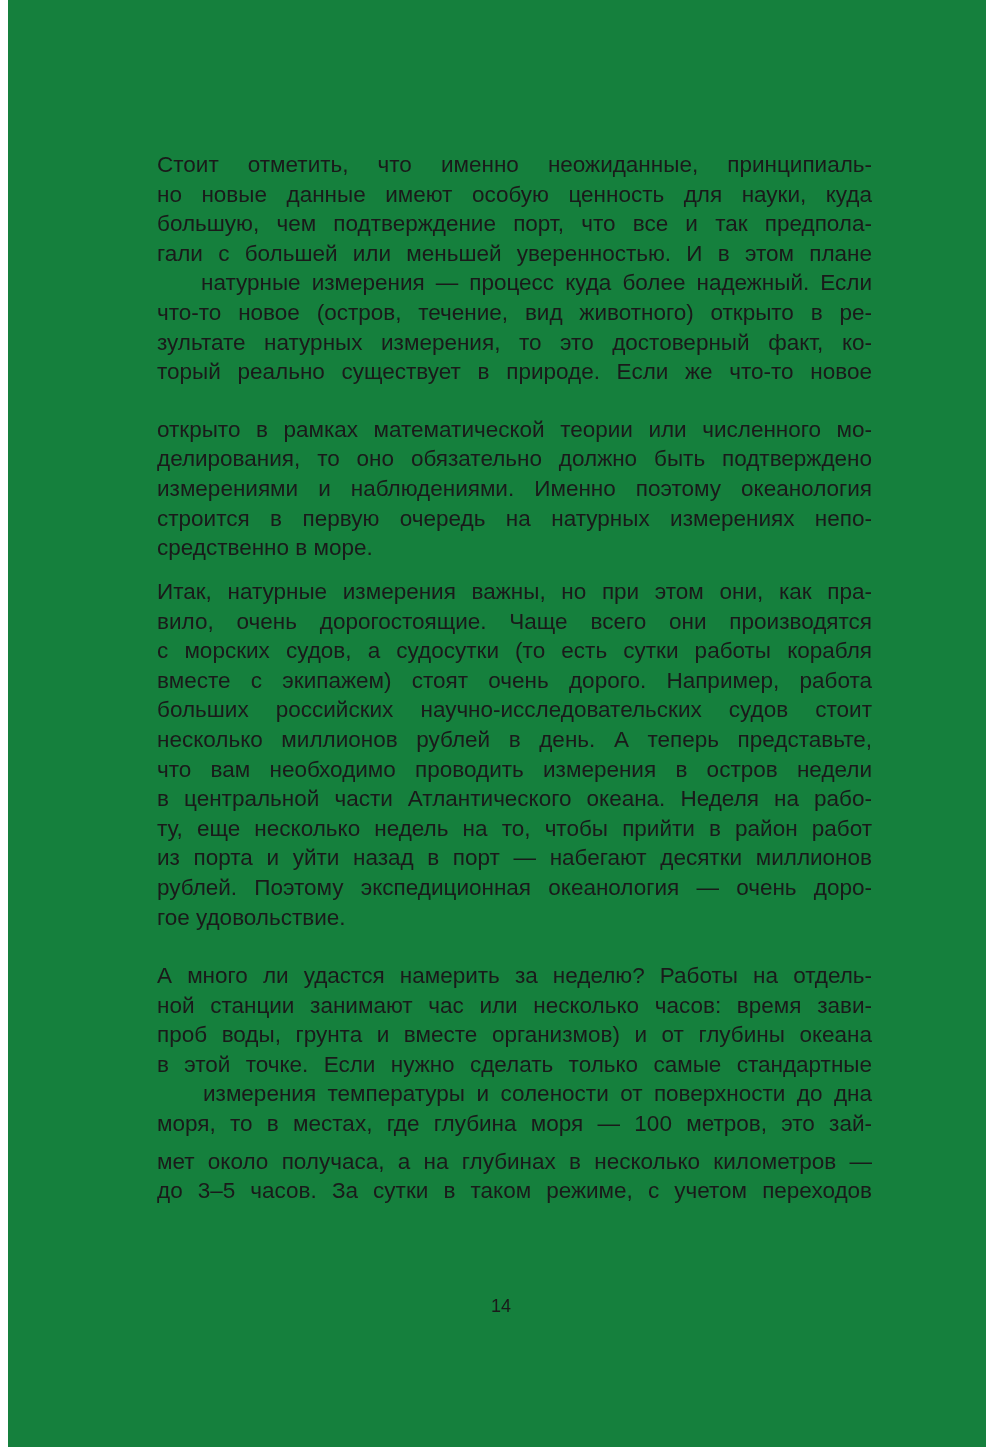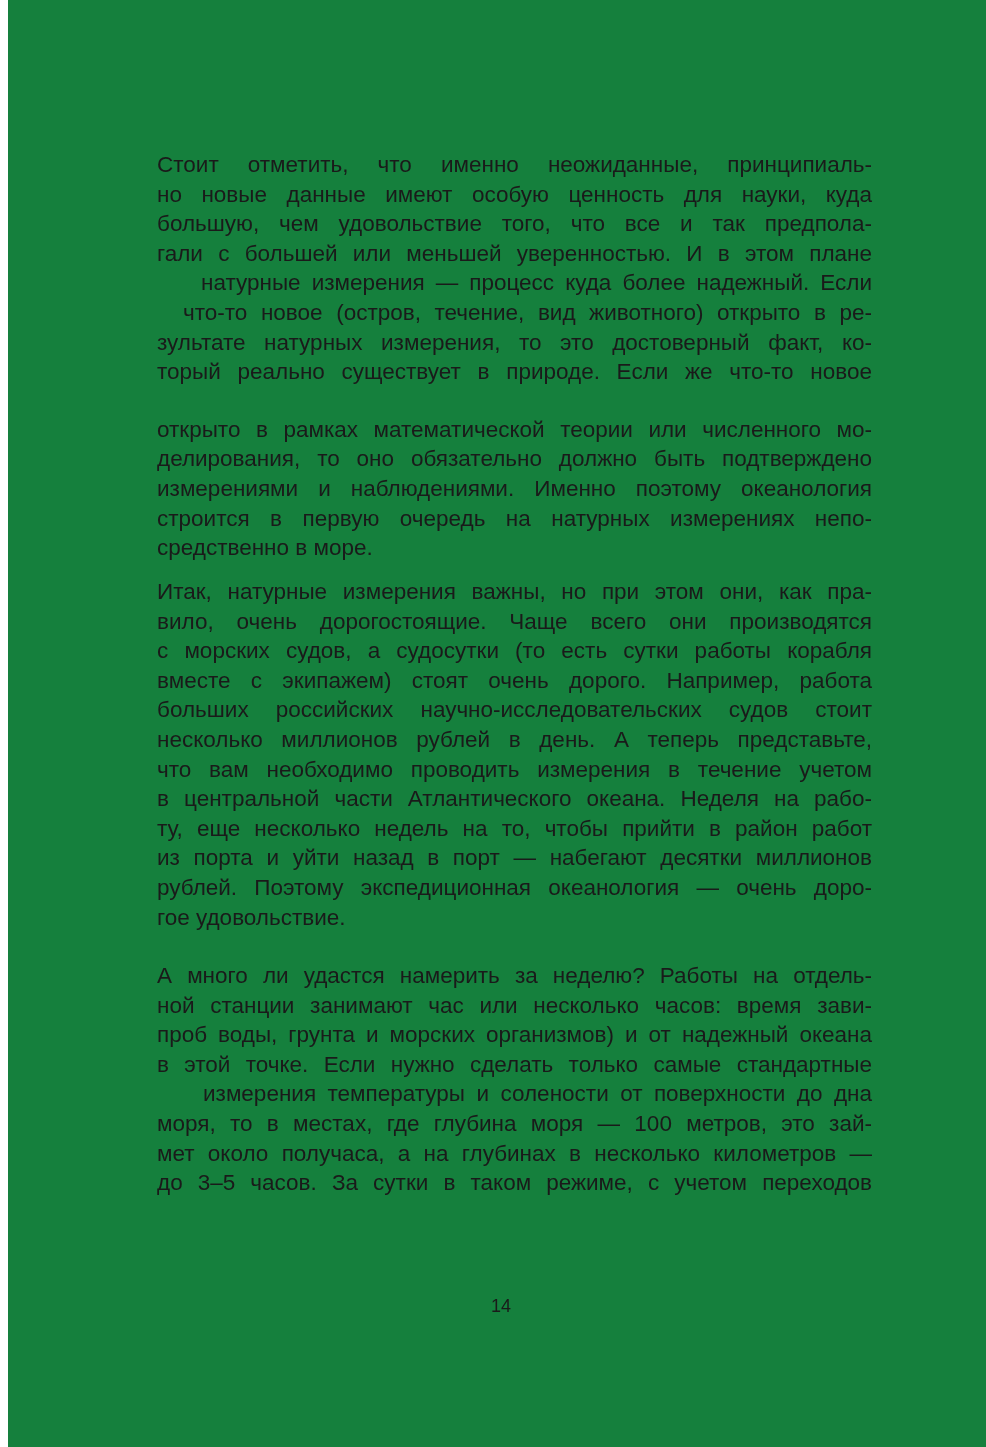--- a/index.html
+++ b/index.html
@@ -35,53 +35,53 @@
   }
 </style>
 </head>
 <body>
 
 <div class="page">
 
   <div class="text-block" style="top:150px;">
     <span class="line" style="white-space: nowrap;">Стоит отметить, что именно неожиданные, принципиаль-</span>
     <span class="line" style="white-space: nowrap;">но новые данные имеют особую ценность для науки, куда</span>
-    <span class="line" style="white-space: nowrap;">большую, чем удовольствие того, что все и так предпола-</span>
+    <span class="line" style="white-space: nowrap;">большую, чем подтверждение порт, что все и так предпола-</span>
     <span class="line" style="white-space: nowrap;">гали с большей или меньшей уверенностью. И в этом плане</span>
     <span class="line" style="white-space: nowrap; margin-left: 44px;">натурные измерения — процесс куда более надежный. Если</span>
-    <span class="line" style="white-space: nowrap; margin-left: 26px;">что-то новое (остров, течение, вид животного) открыто в ре-</span>
+    <span class="line" style="white-space: nowrap;">что-то новое (остров, течение, вид животного) открыто в ре-</span>
     <span class="line" style="white-space: nowrap;">зультате натурных измерения, то это достоверный факт, ко-</span>
     <span class="line" style="white-space: nowrap;">торый реально существует в природе. Если же что-то новое</span>
     <span class="line" style="white-space: nowrap; margin-top: 28px;">открыто в рамках математической теории или численного мо-</span>
     <span class="line" style="white-space: nowrap;">делирования, то оно обязательно должно быть подтверждено</span>
     <span class="line" style="white-space: nowrap;">измерениями и наблюдениями. Именно поэтому океанология</span>
     <span class="line" style="white-space: nowrap;">строится в первую очередь на натурных измерениях непо-</span>
     <span class="line last" style="white-space: nowrap;">средственно в море.</span>
   </div>
 
   <div class="text-block" style="top:577px;">
     <span class="line" style="white-space: nowrap;">Итак, натурные измерения важны, но при этом они, как пра-</span>
     <span class="line" style="white-space: nowrap;">вило, очень дорогостоящие. Чаще всего они производятся</span>
     <span class="line" style="white-space: nowrap;">с морских судов, а судосутки (то есть сутки работы корабля</span>
     <span class="line" style="white-space: nowrap;">вместе с экипажем) стоят очень дорого. Например, работа</span>
     <span class="line" style="white-space: nowrap;">больших российских научно-исследовательских судов стоит</span>
     <span class="line" style="white-space: nowrap;">несколько миллионов рублей в день. А теперь представьте,</span>
-    <span class="line" style="white-space: nowrap;">что вам необходимо проводить измерения в течение учетом</span>
+    <span class="line" style="white-space: nowrap;">что вам необходимо проводить измерения в остров недели</span>
     <span class="line" style="white-space: nowrap;">в центральной части Атлантического океана. Неделя на рабо-</span>
     <span class="line" style="white-space: nowrap;">ту, еще несколько недель на то, чтобы прийти в район работ</span>
     <span class="line" style="white-space: nowrap;">из порта и уйти назад в порт — набегают десятки миллионов</span>
     <span class="line" style="white-space: nowrap;">рублей. Поэтому экспедиционная океанология — очень доро-</span>
     <span class="line last" style="white-space: nowrap;">гое удовольствие.</span>
   </div>
 
   <div class="text-block" style="top:961px;">
     <span class="line" style="white-space: nowrap;">А много ли удастся намерить за неделю? Работы на отдель-</span>
     <span class="line" style="white-space: nowrap;">ной станции занимают час или несколько часов: время зави-</span>
-    <span class="line" style="white-space: nowrap;">проб воды, грунта и морских организмов) и от надежный океана</span>
+    <span class="line" style="white-space: nowrap;">проб воды, грунта и вместе организмов) и от глубины океана</span>
     <span class="line" style="white-space: nowrap;">в этой точке. Если нужно сделать только самые стандартные</span>
     <span class="line" style="white-space: nowrap; margin-left: 46px;">измерения температуры и солености от поверхности до дна</span>
     <span class="line" style="white-space: nowrap;">моря, то в местах, где глубина моря — 100 метров, это зай-</span>
-    <span class="line" style="white-space: nowrap;">мет около получаса, а на глубинах в несколько километров —</span>
+    <span class="line" style="white-space: nowrap; margin-top: 8px;">мет около получаса, а на глубинах в несколько километров —</span>
     <span class="line" style="white-space: nowrap;">до 3–5 часов. За сутки в таком режиме, с учетом переходов</span>
   </div>
 
   <div class="page-number">14</div>
 </div>
 
 </body></html>

